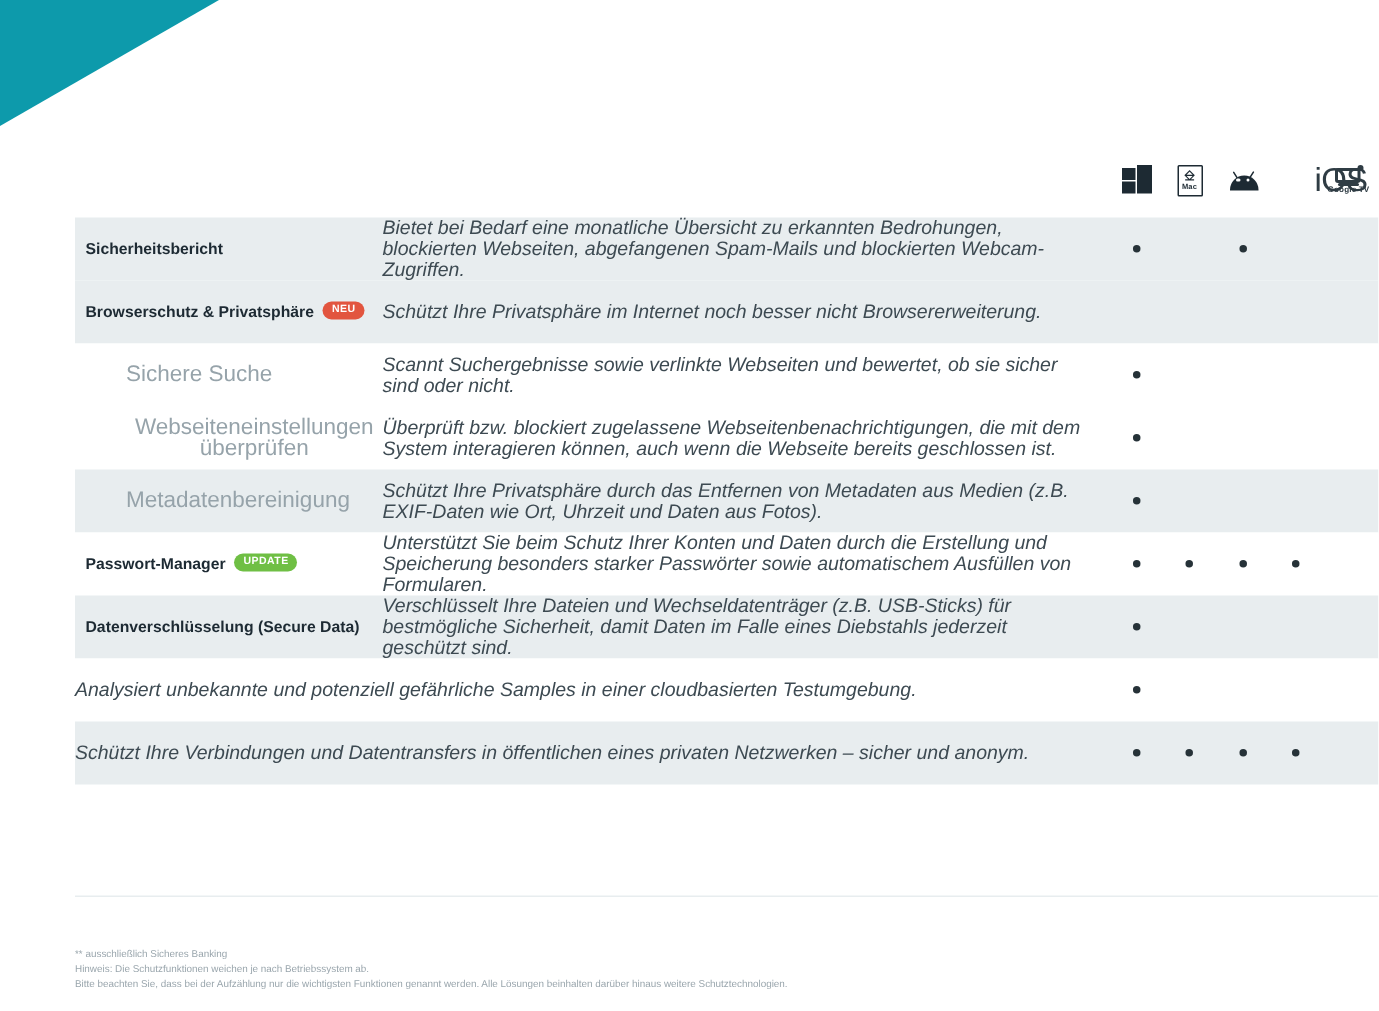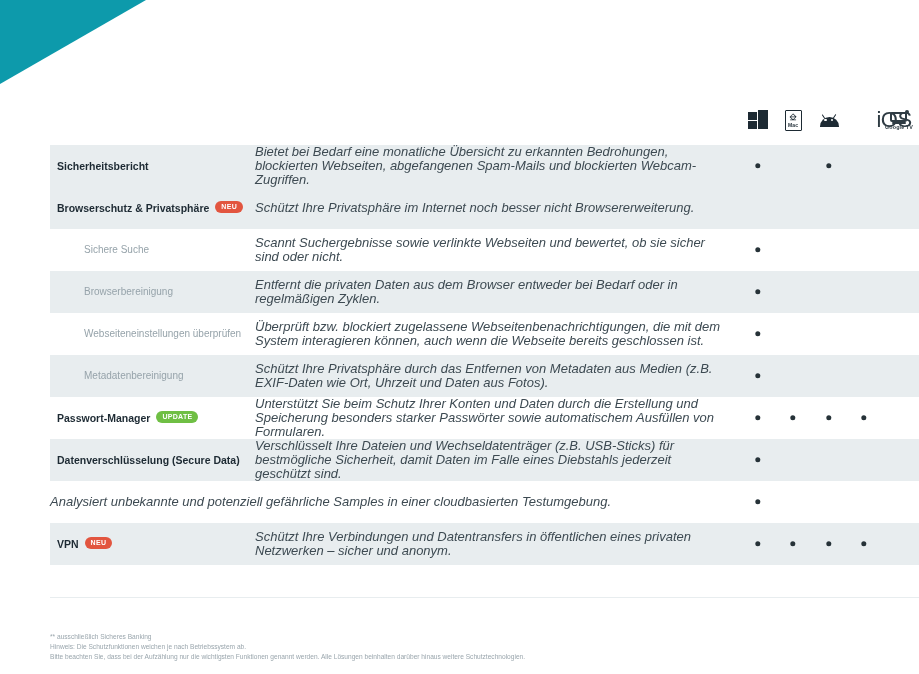--- a/index.html
+++ b/index.html
@@ -211,21 +211,21 @@
     color: #1d2a33;
     line-height: 14px;
     display: flex;
     align-items: center;
     flex-wrap: wrap;
   }
   .fname.sub {
     font-weight: normal;
     color: #96a3aa;
     padding-left: 34px;
-    font-size: 10px;
+    font-size: 15px;
     text-align: center;
   }
   .fname .nm { display: inline-block; }
 
   .badge {
     display: inline-block;
     margin-left: 6px;
     border-radius: 7px;
     color: #ffffff;
     font-size: 7px;
@@ -373,29 +373,20 @@
     </div>
     <div class="frow">
       <div class="fname sub">
         <span class="nm">Sichere Suche</span>
       </div>
       <div class="fdesc">Scannt Suchergebnisse sowie verlinkte Webseiten und bewertet, ob sie sicher sind oder nicht.</div>
       <div class="fmarks">
         <span class="mark" style="left: 19px;"></span>
       </div>
     </div>
-    <div class="frow shaded">
-      <div class="fname sub">
-        <span class="nm">Browserbereinigung</span>
-      </div>
-      <div class="fdesc">Entfernt die privaten Daten aus dem Browser entweder bei Bedarf oder in regelmäßigen Zyklen.</div>
-      <div class="fmarks">
-        <span class="mark" style="left: 19px;"></span>
-      </div>
-    </div>
     <div class="frow">
       <div class="fname sub">
         <span class="nm">Webseiteneinstellungen überprüfen</span>
       </div>
       <div class="fdesc">Überprüft bzw. blockiert zugelassene Webseitenbenachrichtigungen, die mit dem System interagieren können, auch wenn die Webseite bereits geschlossen ist.</div>
       <div class="fmarks">
         <span class="mark" style="left: 19px;"></span>
       </div>
     </div>
     <div class="frow shaded">
@@ -429,24 +420,20 @@
         <span class="mark" style="left: 19px;"></span>
       </div>
     </div>
     <div class="frow">
       <div class="fdesc">Analysiert unbekannte und potenziell gefährliche Samples in einer cloudbasierten Testumgebung.</div>
       <div class="fmarks">
         <span class="mark" style="left: 19px;"></span>
       </div>
     </div>
     <div class="frow shaded">
-      <div class="fname">
-        <span class="nm">VPN</span>
-        <span class="badge neu">NEU</span>
-      </div>
       <div class="fdesc">Schützt Ihre Verbindungen und Datentransfers in öffentlichen eines privaten Netzwerken – sicher und anonym.</div>
       <div class="fmarks">
         <span class="mark" style="left: 19px;"></span>
         <span class="mark" style="left: 54px;"></span>
         <span class="mark" style="left: 90px;"></span>
         <span class="mark" style="left: 125px;"></span>
       </div>
     </div>
   </div>
 

